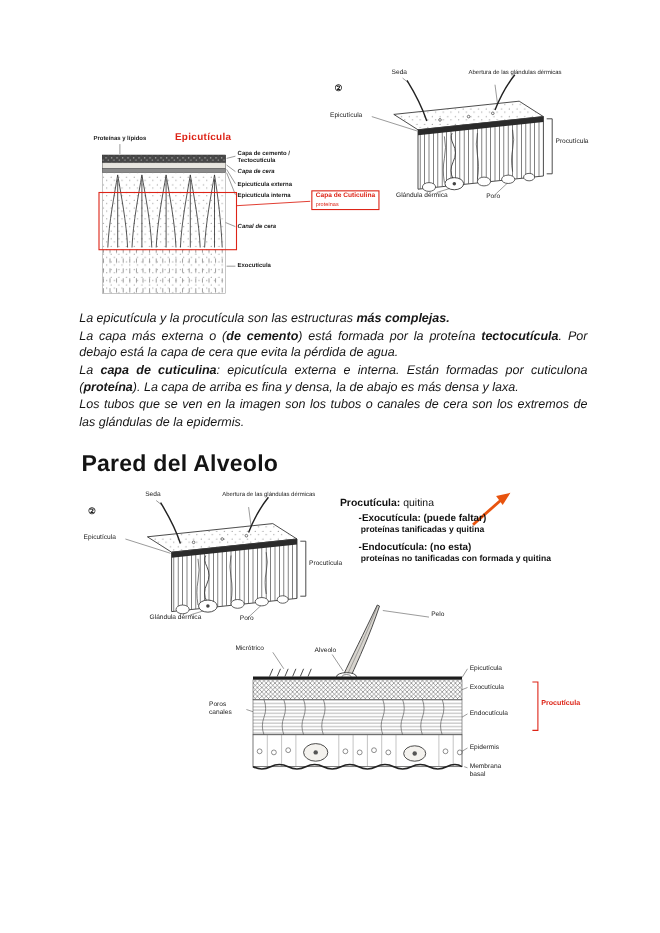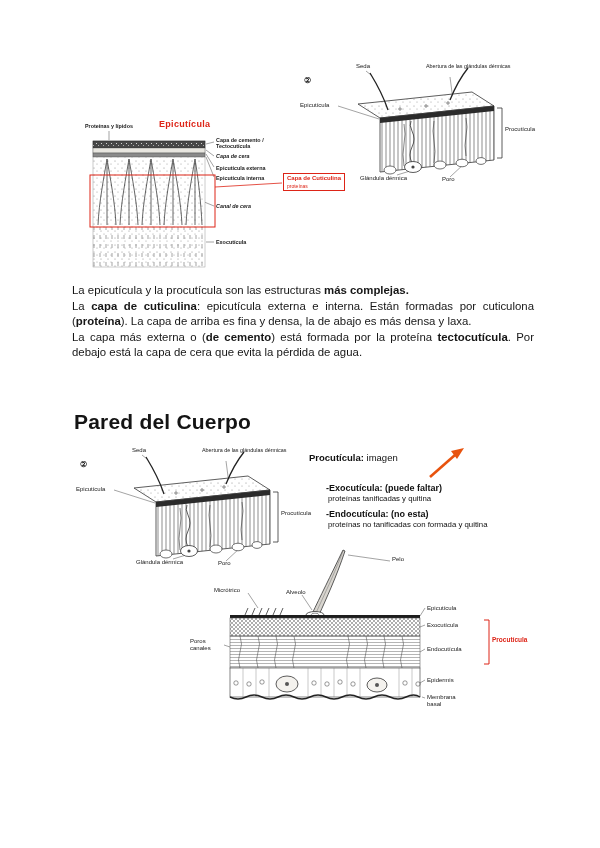--- a/index.html
+++ b/index.html
@@ -14,32 +14,32 @@
   .lbl.i{font-style:italic;}
   .lbl.red{color:var(--red_accent);}
   .lbl.s5{font-size:5.4px;}
   .fignum{font-size:8px;font-weight:bold;}
   .figtitle{position:absolute;font-size:9px;font-weight:bold;letter-spacing:.3px;color:var(--red_accent);}
   .cutbox{position:absolute;border:1px solid var(--red_accent);padding:1px 3px;line-height:1.25;}
   .cutbox .t{font-size:6px;font-weight:bold;color:var(--red_accent);white-space:nowrap;}
   .cutbox .s{font-size:5px;color:var(--red_accent);}
   .bodytext{position:absolute;left:72px;top:283px;width:462px;font-size:11.4px;
             line-height:15.6px;color:#161616;text-align:justify;}
-  .bodytext p{margin:0;}
+  .bodytext p{margin:0;font-style:italic;}
   h1.sect{position:absolute;margin:0;left:74px;top:410px;font-size:21px;font-weight:700;
           color:#141414;letter-spacing:.2px;}
   .note{position:absolute;left:413px;top:417px;width:128px;font-size:9.5px;line-height:1.22;
         color:var(--note_orange);}
   .arrow{position:absolute;left:424px;top:446px;}
   .info{position:absolute;left:309px;top:452px;color:#101010;width:220px;}
   .info .l1{font-size:9.5px;}
   .info .l1 b{font-weight:700;}
-  .info .sub{margin-left:17px;margin-top:20px;}
+  .info .sub{margin-left:17px;margin-top:3px;}
   .info .l2{font-size:9px;font-weight:700;}
-  .info .l3{font-size:7.8px;font-weight:400;margin:1px 0 6px 2px;}
+  .info .l3{font-size:7.8px;font-weight:700;margin:1px 0 6px 2px;}
 </style>
 </head>
 <body>
 
 <div class="page">
 
   <svg width="0" height="0" style="position:absolute">
     <defs>
       <pattern id="pvhatch" width="4" height="4" patternUnits="userSpaceOnUse">
           <path d="M2,0 V4" stroke="#5a5a5a" stroke-width="0.7"></path>
@@ -152,33 +152,34 @@
     <div class="cutbox" style="left:198px;top:56px">
       <div class="t">Capa de Cuticulina</div>
       <div class="s">proteínas</div>
     </div>
     <span class="lbl b i s5" style="left:131px;top:86px">Canal de cera</span>
     <span class="lbl b s5" style="left:131px;top:122px">Exocutícula</span>
   </div>
 
   <div class="bodytext">
     <p><span>La epicutícula y la procutícula son las estructuras </span><b>más complejas.</b></p>
+    <p><span>La capa más externa o (</span><b>de cemento</b><span>) está formada por la proteína </span><b>tectocutícula</b><span>. Por debajo está la capa de cera que evita la pérdida de agua.</span></p>
     <p><span>La </span><b>capa de cuticulina</b><span>: epicutícula externa e interna. Están formadas por cuticulona (</span><b>proteína</b><span>). La capa de arriba es fina y densa, la de abajo es más densa y laxa.</span></p>
-    <p><span>La capa más externa o (</span><b>de cemento</b><span>) está formada por la proteína </span><b>tectocutícula</b><span>. Por debajo está la capa de cera que evita la pérdida de agua.</span></p>
-  </div>
-
-  <h1 class="sect">Pared del Cuerpo</h1>
+    <p><span>Los tubos que se ven en la imagen son los tubos o canales de cera son los extremos de las glándulas de la epidermis.</span></p>
+  </div>
+
+  <h1 class="sect">Pared del Alveolo</h1>
 
   <svg class="arrow" width="46" height="36" viewBox="0 0 46 36">
     <path d="M6,31 L31,9" stroke-width="2.6" fill="none" style="stroke:var(--note_orange)"></path>
     <polygon points="40,2 33,13 27,5" style="fill:var(--note_orange)"></polygon>
   </svg>
 
   <div class="info">
-    <div class="l1"><b>Procutícula:</b><span> imagen</span></div>
+    <div class="l1"><b>Procutícula:</b><span> quitina</span></div>
     <div class="sub">
       <div class="l2">-Exocutícula: (puede faltar)</div>
       <div class="l3">proteínas tanificadas y quitina</div>
       <div class="l2">-Endocutícula: (no esta)</div>
       <div class="l3">proteínas no tanificadas con formada y quitina</div>
     </div>
   </div>
 
   <div class="fig" style="left:76px;top:446px;width:245px;height:132px">
     <svg class="art" width="245" height="132" viewBox="0 0 245 132">

